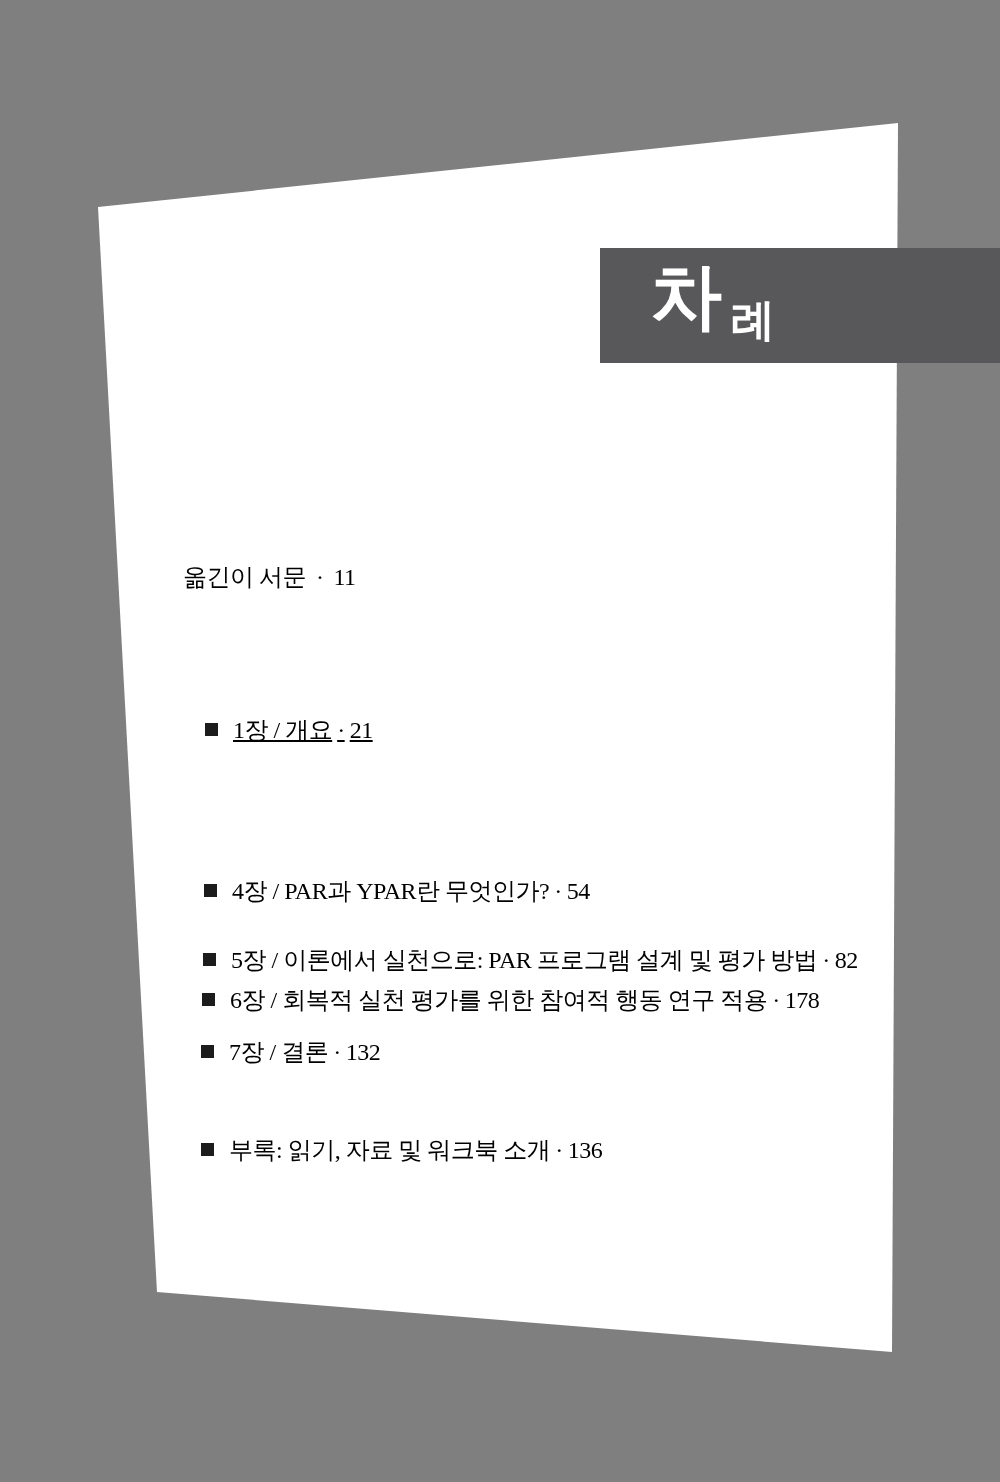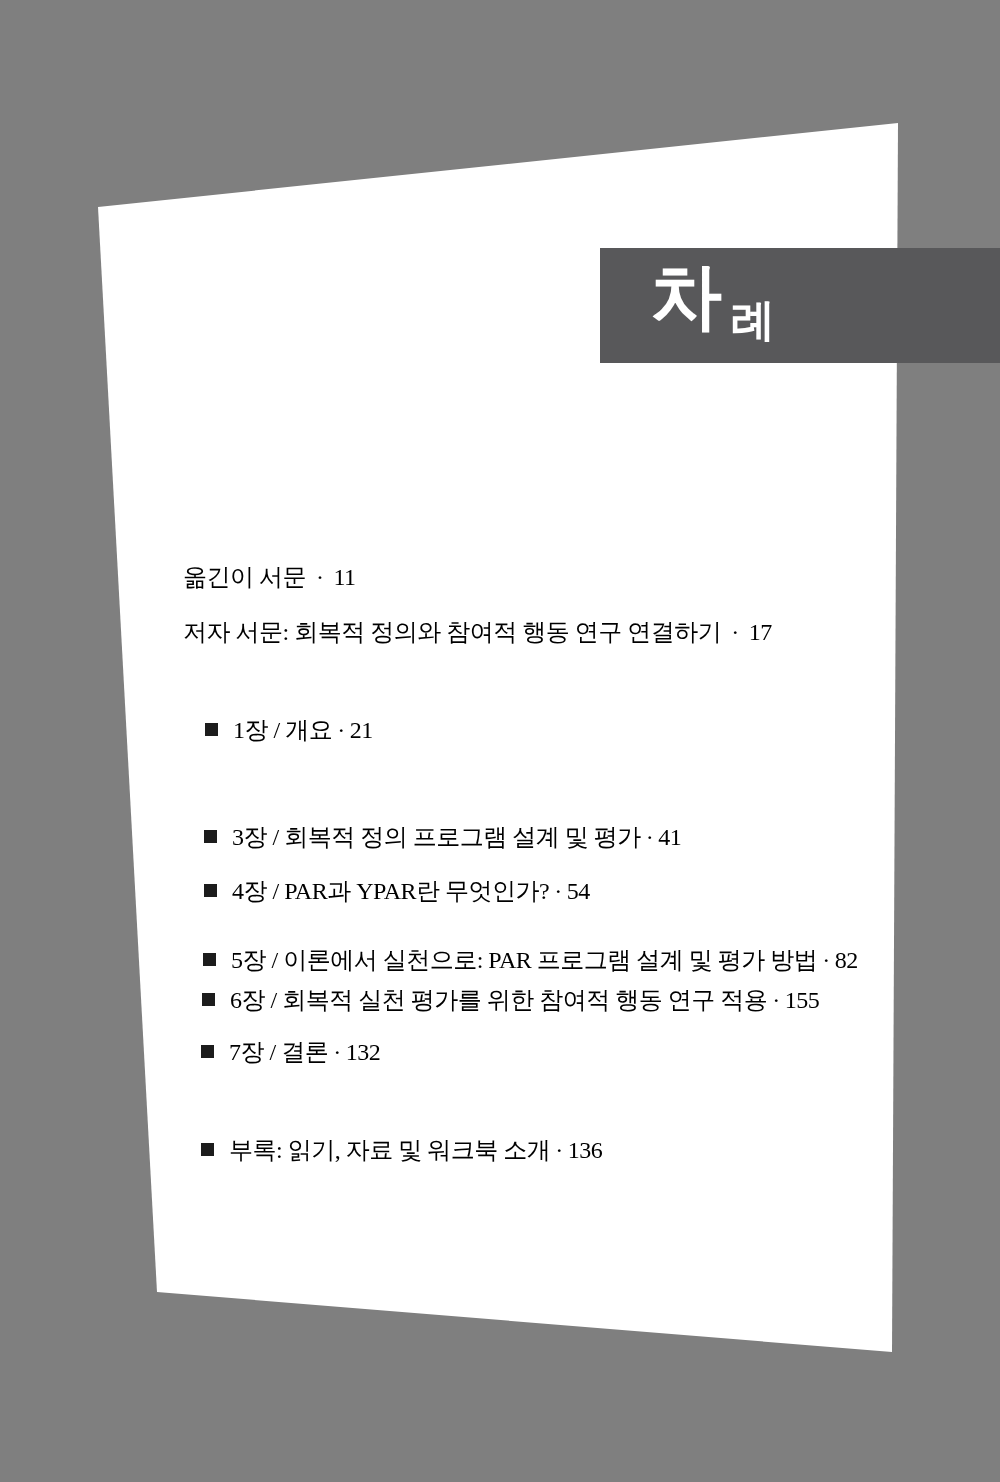--- a/index.html
+++ b/index.html
@@ -60,21 +60,21 @@
     background: #1c1c1c;
     margin-right: 15px;
     vertical-align: 2px;
   }
   .sep { margin: 0 5px; }
   .front .sep { margin: 0 10px; }
 
   
   .row-front-1 { left: 183px; top: 560px; }
   .row-front-2 { left: 183px; top: 615px; }
-  .row-ch-1 { left: 205px; top: 713px; }
+  .row-ch-1 { left: 205px; top: 713px; text-decoration: underline; }
   .row-ch-2 { left: 205px; top: 767px; }
   .row-ch-3 { left: 204px; top: 820px; }
   .row-ch-4 { left: 204px; top: 874px; }
   .row-ch-5 { left: 203px; top: 931px; margin-top: 12px; }
   .row-ch-6 { left: 202px; top: 983px; }
   .row-ch-7 { left: 201px; top: 1035px; }
   .row-appendix { left: 201px; top: 1133px; text-align: center; }
 </style>
 </head>
 <body>
@@ -85,43 +85,37 @@
 
   <div class="banner">
     <span class="title-main">차</span>
     <span class="title-sub">례</span>
   </div>
 
   <div class="toc-line front row-front-1">
     <span>옮긴이 서문</span><span class="sep">·</span><span>11</span>
   </div>
 
-  <div class="toc-line front row-front-2">
-    <span>저자 서문: 회복적 정의와 참여적 행동 연구 연결하기</span><span class="sep">·</span><span>17</span>
-  </div>
 
   <div class="toc-line row-ch-1">
     <span class="bullet"></span><span>1장 / 개요</span><span class="sep">·</span><span>21</span>
   </div>
 
 
-  <div class="toc-line row-ch-3">
-    <span class="bullet"></span><span>3장 / 회복적 정의 프로그램 설계 및 평가</span><span class="sep">·</span><span>41</span>
-  </div>
 
   <div class="toc-line row-ch-4">
     <span class="bullet"></span><span>4장 / PAR과 YPAR란 무엇인가?</span><span class="sep">·</span><span>54</span>
   </div>
 
   <div class="toc-line row-ch-5">
     <span class="bullet"></span><span>5장 / 이론에서 실천으로: PAR 프로그램 설계 및 평가 방법</span><span class="sep">·</span><span>82</span>
   </div>
 
   <div class="toc-line row-ch-6">
-    <span class="bullet"></span><span>6장 / 회복적 실천 평가를 위한 참여적 행동 연구 적용</span><span class="sep">·</span><span>155</span>
+    <span class="bullet"></span><span>6장 / 회복적 실천 평가를 위한 참여적 행동 연구 적용</span><span class="sep">·</span><span>178</span>
   </div>
 
   <div class="toc-line row-ch-7">
     <span class="bullet"></span><span>7장 / 결론</span><span class="sep">·</span><span>132</span>
   </div>
 
   <div class="toc-line row-appendix">
     <span class="bullet"></span><span>부록: 읽기, 자료 및 워크북 소개</span><span class="sep">·</span><span>136</span>
   </div>
 

